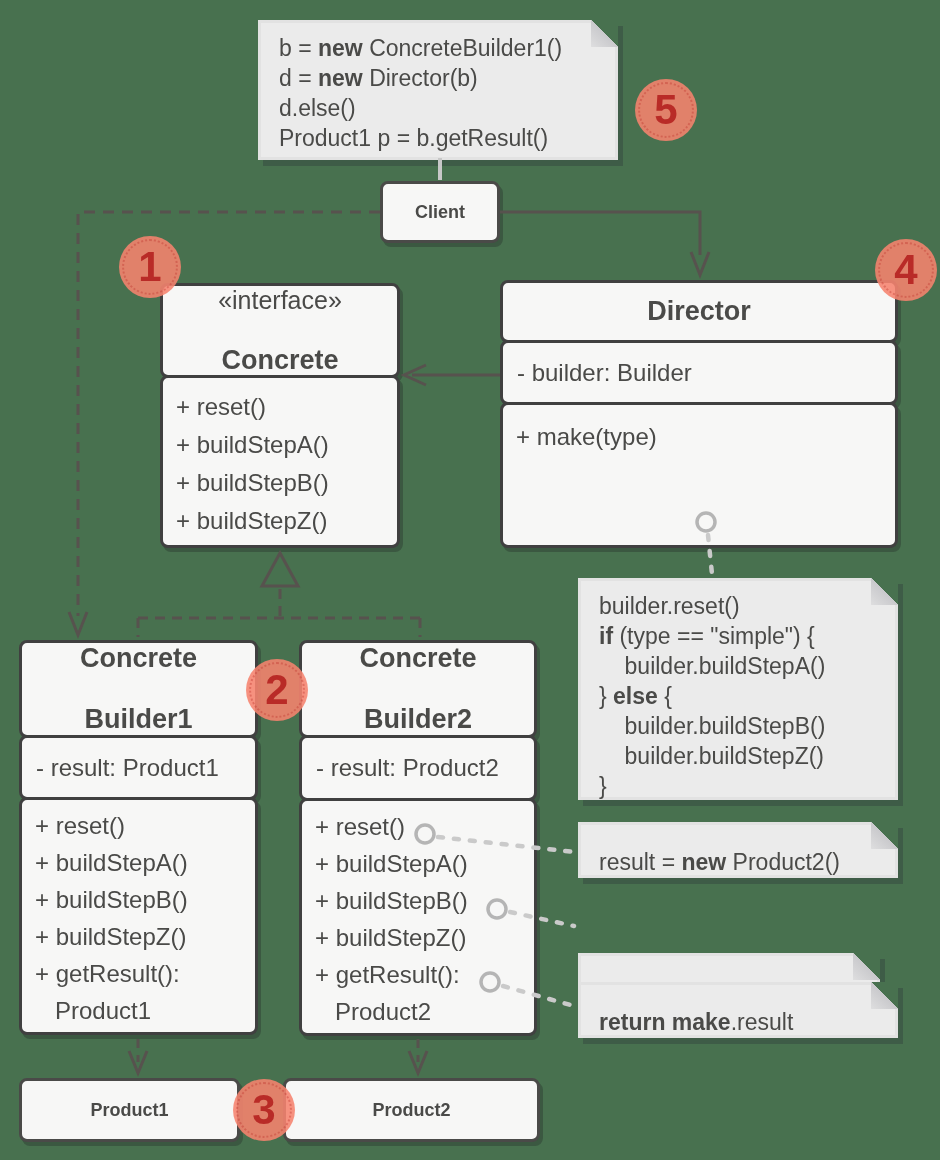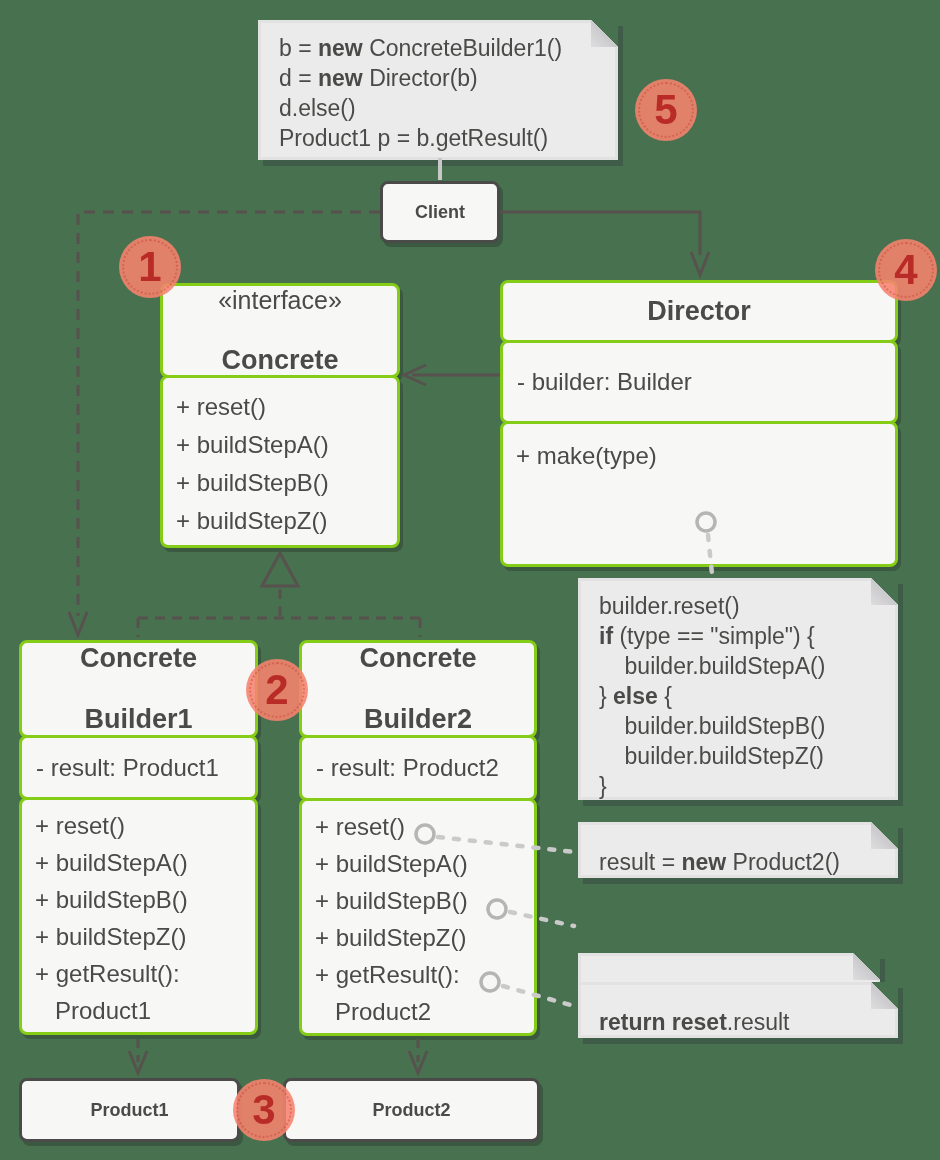--- a/index.html
+++ b/index.html
@@ -13,21 +13,21 @@
   #stage { position:absolute; inset:0; width:940px; height:1160px; }
 
   
   .klass {
     position:absolute; display:flex; flex-direction:column;
     filter:drop-shadow(3px 4px 0 rgba(25,25,30,.28));
     z-index:10;
   }
   .comp {
     background:#f7f7f6;
-    border:3px solid #84cc16;
+    border:3px solid #404040;
     border-radius:8px;
     box-sizing:border-box;
     gap:28px;
   }
   .comp + .comp { margin-top:-3px; }
   .head { display:flex; flex-direction:column; align-items:center; justify-content:center; }
   .head .stereo { font-size:25px; line-height:32px; }
   .head .kname  { font-size:27px; line-height:33px; font-weight:bold; }
   .head .ln     { font-size:27px; line-height:33px; font-weight:bold; text-align:center; }
   .attrs { display:flex; flex-direction:column; justify-content:center; padding:0 0 0 14px; }
@@ -108,21 +108,21 @@
         <div class="ln">+ buildStepA()</div>
         <div class="ln">+ buildStepB()</div>
         <div class="ln">+ buildStepZ()</div>
       </div>
   </div>
 
   <div class="klass" style="left:500px; top:280px; width:398px;">
     <div class="comp head" style="height:63px;">
       <div class="kname">Director</div>
     </div>
-    <div class="comp attrs" style="height:84px;">
+    <div class="comp attrs" style="height:65px;">
         <div class="ln">- builder: Builder</div>
       </div>
     <div class="comp body" style="height:146px; padding-top:13px;">
         <div class="ln">+ make(type)</div>
       </div>
   </div>
 
   <div class="klass" style="left:19px; top:640px; width:239px;">
     <div class="comp head" style="height:98px;">
         <div class="ln">Concrete</div>
@@ -182,21 +182,21 @@
   <div class="note oneline" style="left:578px; top:953px; width:302px; height:56px;">
     <div class="fold"></div>
     <div class="code">
         <div class="ln"><span>result.setFeatureB()</span></div>
       </div>
   </div>
 
   <div class="note oneline" style="left:578px; top:982px; width:320px; height:56px;">
     <div class="fold"></div>
     <div class="code">
-        <div class="ln"><b>return reset</b><span>.result</span></div>
+        <div class="ln"><b>return make</b><span>.result</span></div>
       </div>
   </div>
 
   <div class="simplebox" style="left:19px; top:1078px; width:221px; height:64px;">
     <span>Product1</span>
   </div>
   <div class="simplebox" style="left:283px; top:1078px; width:257px; height:64px;">
     <span>Product2</span>
   </div>
 

